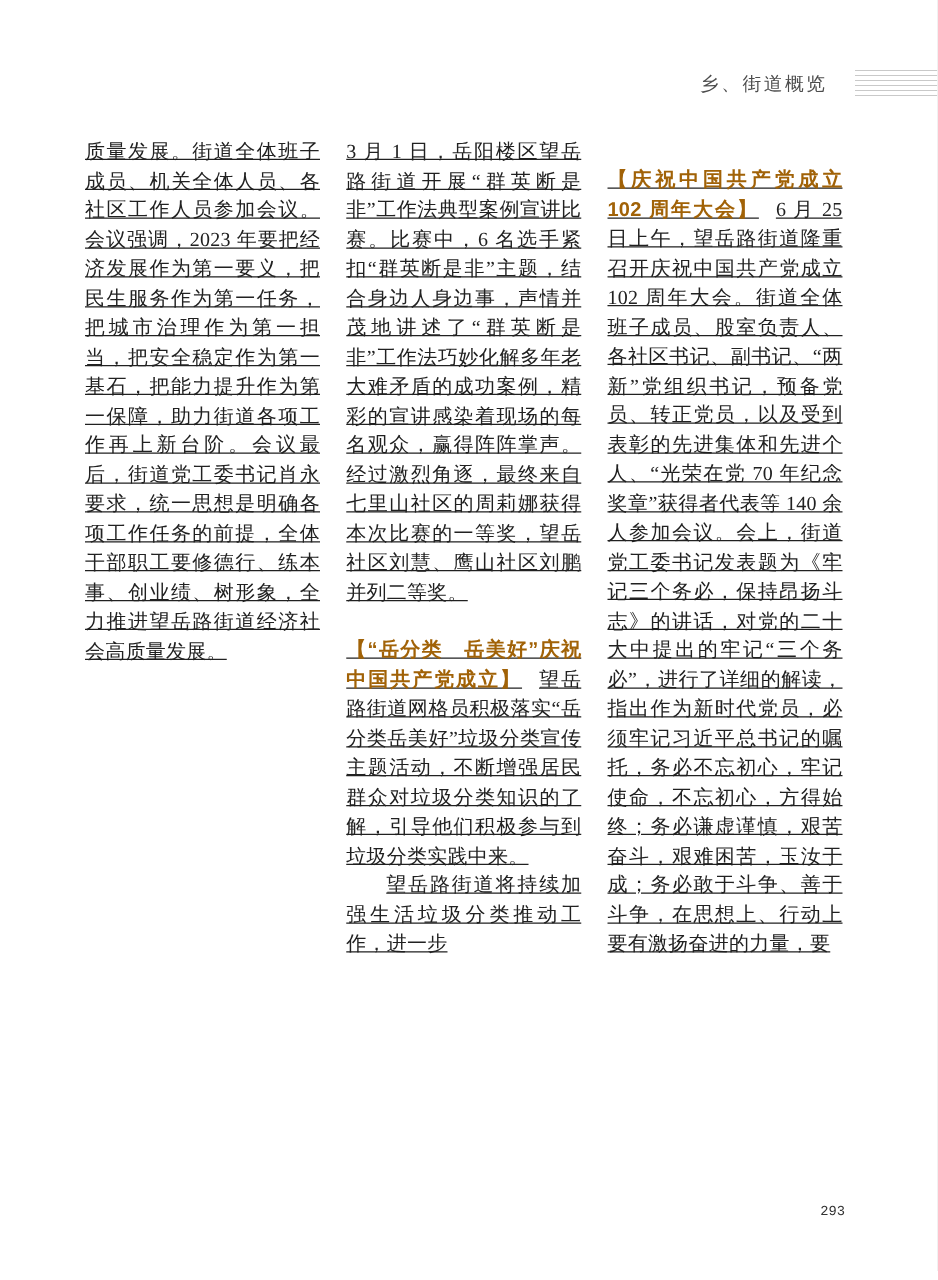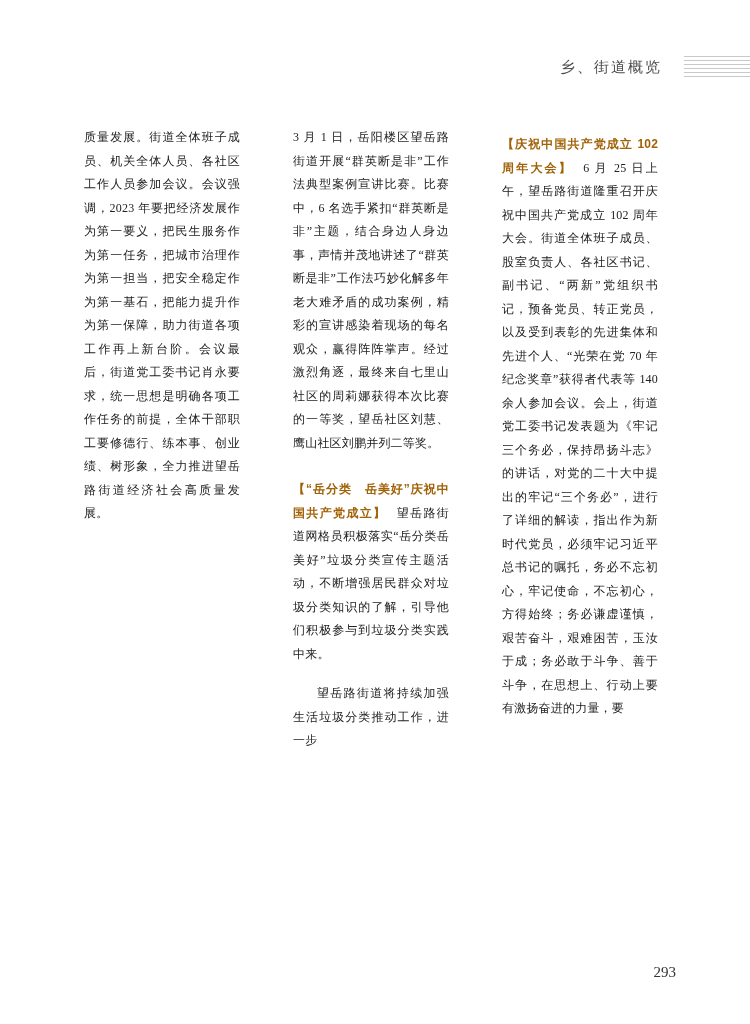--- a/index.html
+++ b/index.html
@@ -44,43 +44,44 @@
   .content {
     position: absolute;
     left: 68px;
     top: 110px;
     width: 606px;
     display: flex;
     gap: 21px;
   }
   .col { width: 188px; }
   .para {
-    margin: 16px;
-    font-size: 12px;
+    margin: 0;
+    font-size: 16px;
     line-height: 23.5px;
     text-align: justify;
     letter-spacing: 0.2px;
+    text-decoration: underline;
   }
   .gap-top { margin-top: 23px; }
   .indent-2em { text-indent: 2em; }
   .entry-head {
     font-family: "Liberation Sans", "DejaVu Sans", sans-serif;
     font-weight: 700;
     margin-right: 0.85em;
     color: #a16207;
   }
 
   
   .page-number {
     position: absolute;
     top: 964px;
     right: 74px;
-    font-size: 15px;
+    font-size: 11px;
     color: #333333;
-    font-family: Liberation Serif, serif;
+    font-family: Liberation Mono, monospace;
   }
 </style>
 </head>
 <body>
 
 <div class="page">
 
   <div class="page-header">
     <span class="section-title">乡、街道概览</span>
     <span class="header-rule-lines"></span>

